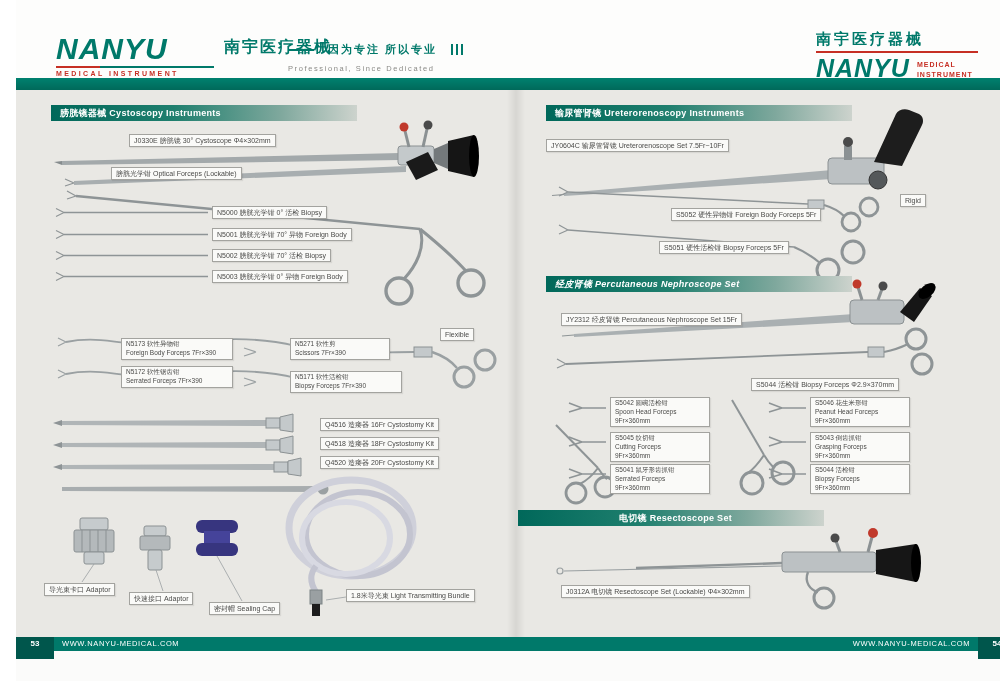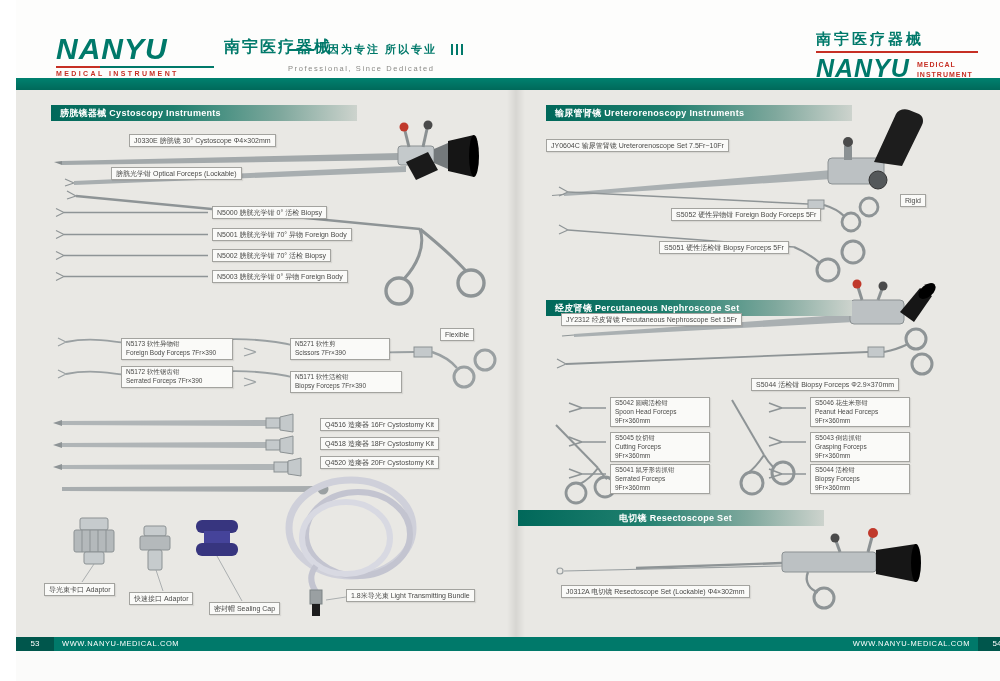--- a/index.html
+++ b/index.html
@@ -33,22 +33,22 @@
 
   
   .lb{position:absolute;z-index:3;background:#fafaf8;border:1px solid #a3a39f;color:#4a4a48;
       font-size:7px;line-height:1.35;padding:1px 4px;white-space:nowrap;box-shadow:1px 1px 1px rgba(0,0,0,.07);}
   .lb.ml{white-space:normal;font-size:6.5px;}
 
   .art{position:absolute;left:0;top:0;z-index:2;pointer-events:none;}
 
   
   .footer{position:absolute;left:0;top:637px;width:1000px;height:14px;background:#00796a;z-index:4;}
-  .pageno{position:absolute;top:0;width:38px;height:14px;background:#00564c;color:#fff;text-align:center;
-          font-size:8px;line-height:14px;font-weight:normal;}
+  .pageno{position:absolute;top:0;width:38px;height:22px;background:#00564c;color:#fff;text-align:center;
+          font-size:8px;line-height:14px;font-weight:bold;}
   .url{position:absolute;top:0;color:#fff;font-size:7.5px;line-height:14px;letter-spacing:.6px;text-align:right;}
   .bottom-strip{position:absolute;left:0;top:651px;width:1000px;height:30px;background:#fbfbfa;}
 </style>
 </head>
 <body>
 
 <div class="page">
 
   <div class="header">
     <div style="position:absolute;left:40px;top:34px;">
@@ -83,21 +83,21 @@
       </div>
     </div>
   </div>
 
   <div class="teal-bar"></div>
   <div class="content-bg"></div>
   <div class="fold"></div>
 
   <div class="banner" style="left:530px;top:105px;">输尿管肾镜 Ureterorenoscopy Instruments</div>
   <div class="banner" style="left:35px;top:105px;">膀胱镜器械  Cystoscopy Instruments</div>
-  <div class="banner" style="left:530px;top:300px;">经皮肾镜 Percutaneous Nephroscope Set</div>
+  <div class="banner" style="left:530px;top:276px;font-style:italic;">经皮肾镜 Percutaneous Nephroscope Set</div>
   <div class="banner" style="left:502px;top:510px;text-align:center;">电切镜  Resectoscope Set</div>
 
   <svg class="art" width="1000" height="681" viewBox="0 0 1000 681">
 
     <g>
       <polygon points="46,161 384,153 384,160 46,165" fill="#a3a9ab"></polygon>
       <polygon points="46,161 38,162 46,165" fill="#868c8e"></polygon>
       <rect x="382" y="146" width="36" height="19" rx="3" fill="#c4c9cb" stroke="#8b9193"></rect>
       <line x1="393" y1="147" x2="389" y2="131" stroke="#8b9193" stroke-width="3"></line>
       <circle cx="388" cy="127" r="4.5" fill="#c0392b"></circle>

